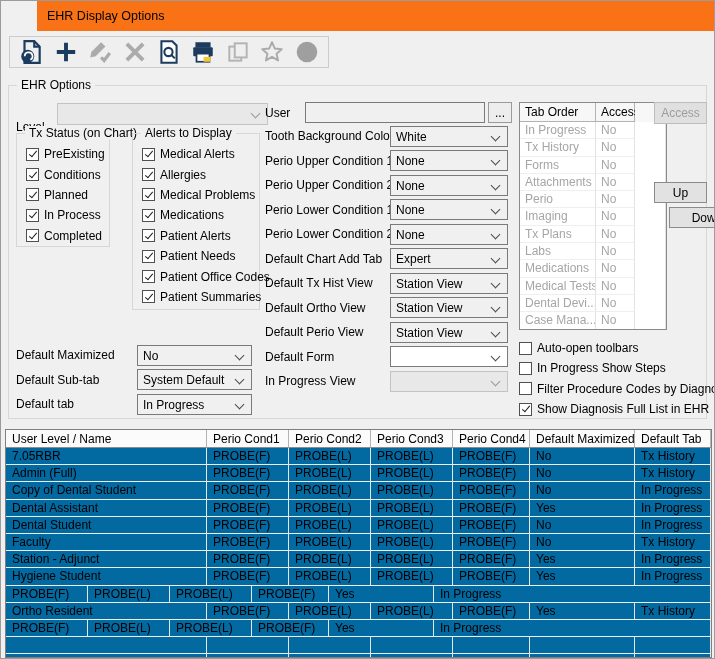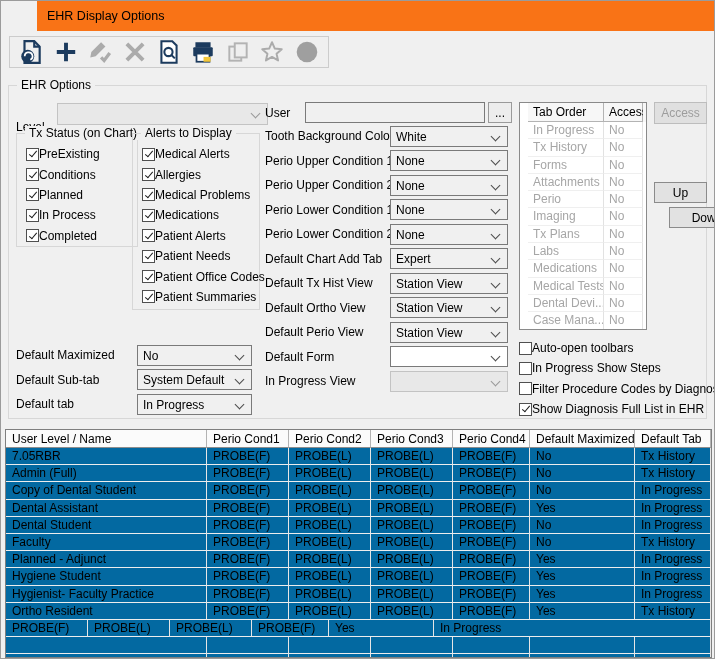--- a/index.html
+++ b/index.html
@@ -41,36 +41,36 @@
   
   .rows{position:absolute;display:flex;flex-direction:column;}
   #mid-rows{left:256px;top:38px;}
   .mrow{height:24.5px;display:flex;align-items:center;}
   .mrow .mlab{width:125px;white-space:nowrap;}
   #mid-rows .combo{width:118px;}
   #left-rows{left:7px;top:257px;}
   #left-rows .mlab{width:121px;}
   #left-rows .combo{width:115px;}
   
-  .cb{display:flex;align-items:center;white-space:nowrap;}
+  .cb{display:flex;align-items:center;gap:5px;white-space:nowrap;}
   .cbl{display:flex;flex-direction:column;}
   .cbl .cb{height:20.4px;}
   .box{width:13px;height:13px;background:#fff;border:1px solid #4f4f4f;position:relative;flex:none;}
   .tick{display:none;position:absolute;left:3.5px;top:0.5px;width:4px;height:8px;
         border-right:1.8px solid #1c1c1c;border-bottom:1.8px solid #1c1c1c;transform:rotate(40deg);}
   .box.checked .tick{display:block;}
-  #tx-group{left:7px;top:47px;width:122px;height:114px;}
+  #tx-group{left:7px;top:47px;width:94px;height:114px;}
   #tx-list{position:absolute;left:9px;top:10px;}
   #alerts-group{left:123px;top:47px;width:128px;height:177px;}
   #alerts-list{position:absolute;left:9px;top:10px;}
   #opt-list{position:absolute;left:510px;top:252px;}
   #opt-list .cb{height:20.3px;}
   
-  #tab-order{position:absolute;left:510px;top:16px;width:128px;height:228px;background:#fff;
-             border:1px solid #8a8a8a;overflow:hidden;padding-left:8px;}
+  #tab-order{position:absolute;left:510px;top:16px;width:148px;height:228px;background:#fff;
+             border:1px solid #8a8a8a;overflow:hidden;}
   .to-head{display:flex;height:19px;}
   .to-hc{background:#f7f7f7;border-right:1px solid #b3b3b3;border-bottom:1px solid #b3b3b3;
          padding:2px 0 0 5px;white-space:nowrap;}
   .to-row{display:flex;height:17.3px;color:#a6a6a6;}
   .to-c{border-right:1px solid #e2e2e2;border-bottom:1px solid #efefef;padding:1px 0 0 5px;
         white-space:nowrap;overflow:hidden;}
   .w1{width:76px;flex:none;}
   .w2{width:39px;flex:none;}
   .wf{flex:1;border-bottom:none;}
   
@@ -573,41 +573,40 @@
           <div class="lv-cell c0">Faculty</div>
           <div class="lv-cell c1">PROBE(F)</div>
           <div class="lv-cell c2">PROBE(L)</div>
           <div class="lv-cell c3">PROBE(L)</div>
           <div class="lv-cell c4">PROBE(F)</div>
           <div class="lv-cell c5">No</div>
           <div class="lv-cell c6">Tx History</div>
         </div>
 
         <div class="lv-row">
-          <div class="lv-cell c0">Planned - Adjunct</div>
+          <div class="lv-cell c0">Station - Adjunct</div>
           <div class="lv-cell c1">PROBE(F)</div>
           <div class="lv-cell c2">PROBE(L)</div>
           <div class="lv-cell c3">PROBE(L)</div>
           <div class="lv-cell c4">PROBE(F)</div>
           <div class="lv-cell c5">Yes</div>
           <div class="lv-cell c6">In Progress</div>
         </div>
 
         <div class="lv-row">
           <div class="lv-cell c0">Hygiene Student</div>
           <div class="lv-cell c1">PROBE(F)</div>
           <div class="lv-cell c2">PROBE(L)</div>
           <div class="lv-cell c3">PROBE(L)</div>
           <div class="lv-cell c4">PROBE(F)</div>
           <div class="lv-cell c5">Yes</div>
           <div class="lv-cell c6">In Progress</div>
         </div>
 
         <div class="lv-row">
-          <div class="lv-cell c0">Hygienist- Faculty Practice</div>
           <div class="lv-cell c1">PROBE(F)</div>
           <div class="lv-cell c2">PROBE(L)</div>
           <div class="lv-cell c3">PROBE(L)</div>
           <div class="lv-cell c4">PROBE(F)</div>
           <div class="lv-cell c5">Yes</div>
           <div class="lv-cell c6">In Progress</div>
         </div>
 
         <div class="lv-row">
           <div class="lv-cell c0">Ortho Resident</div>

